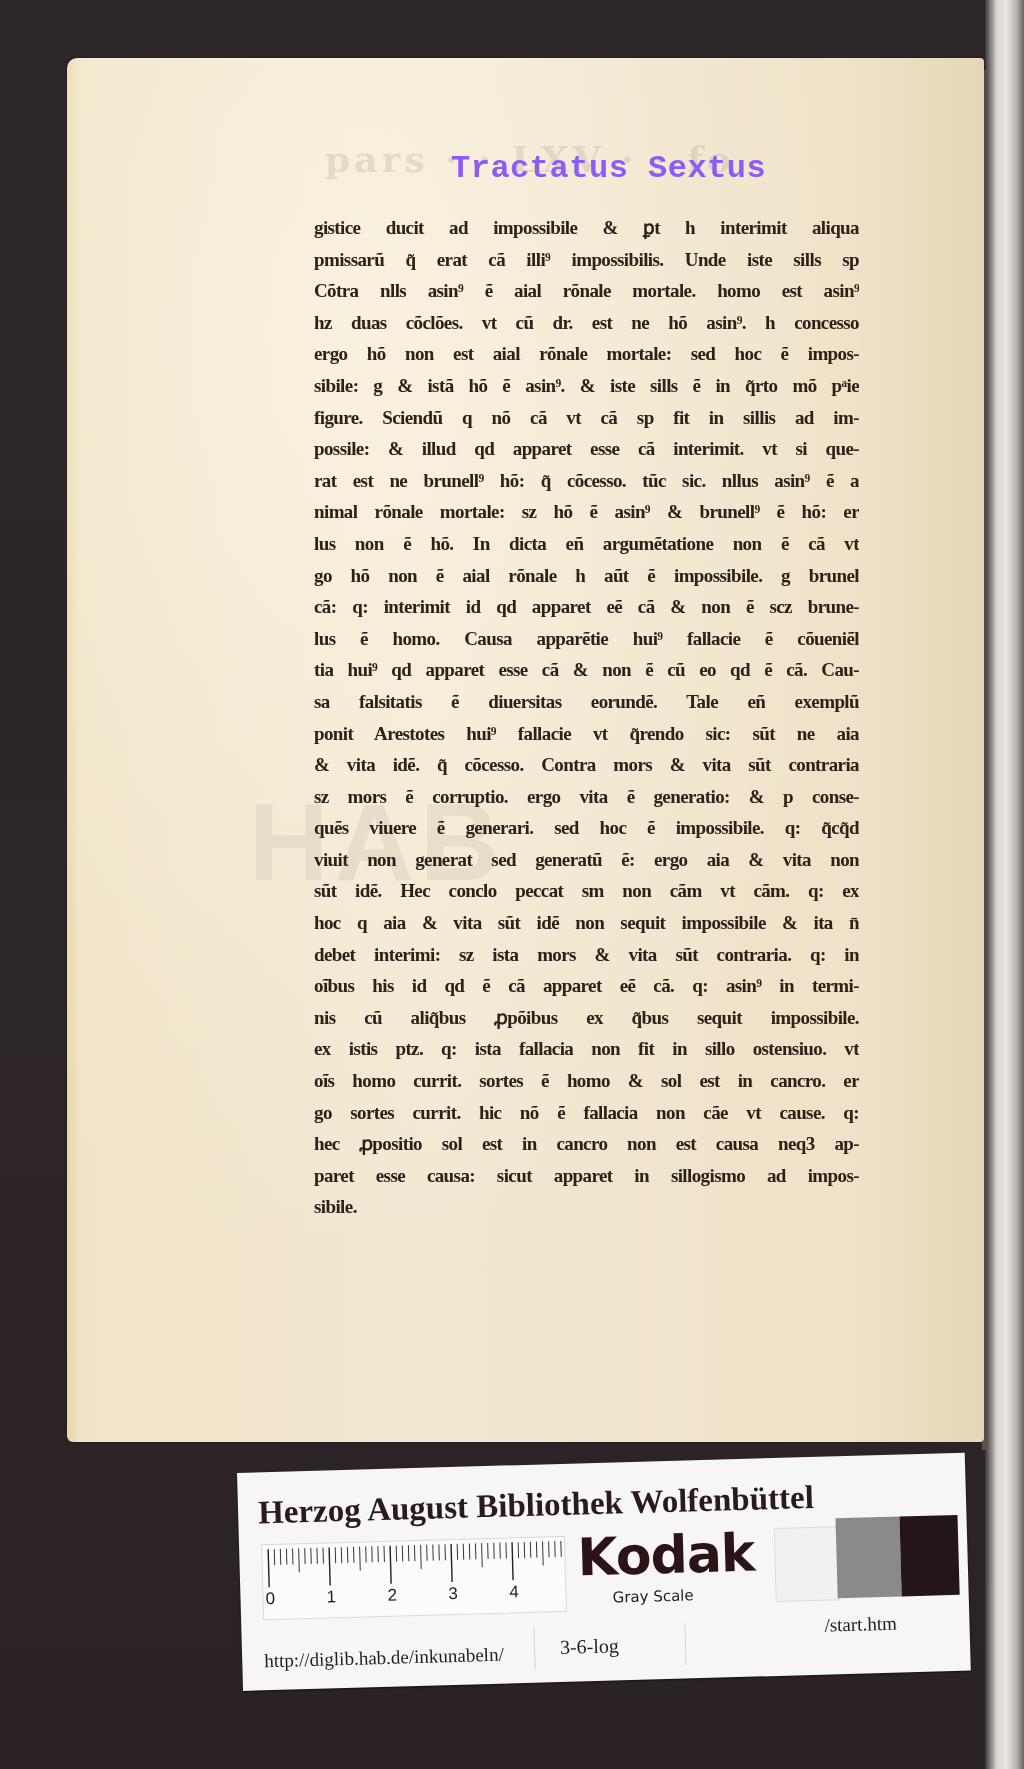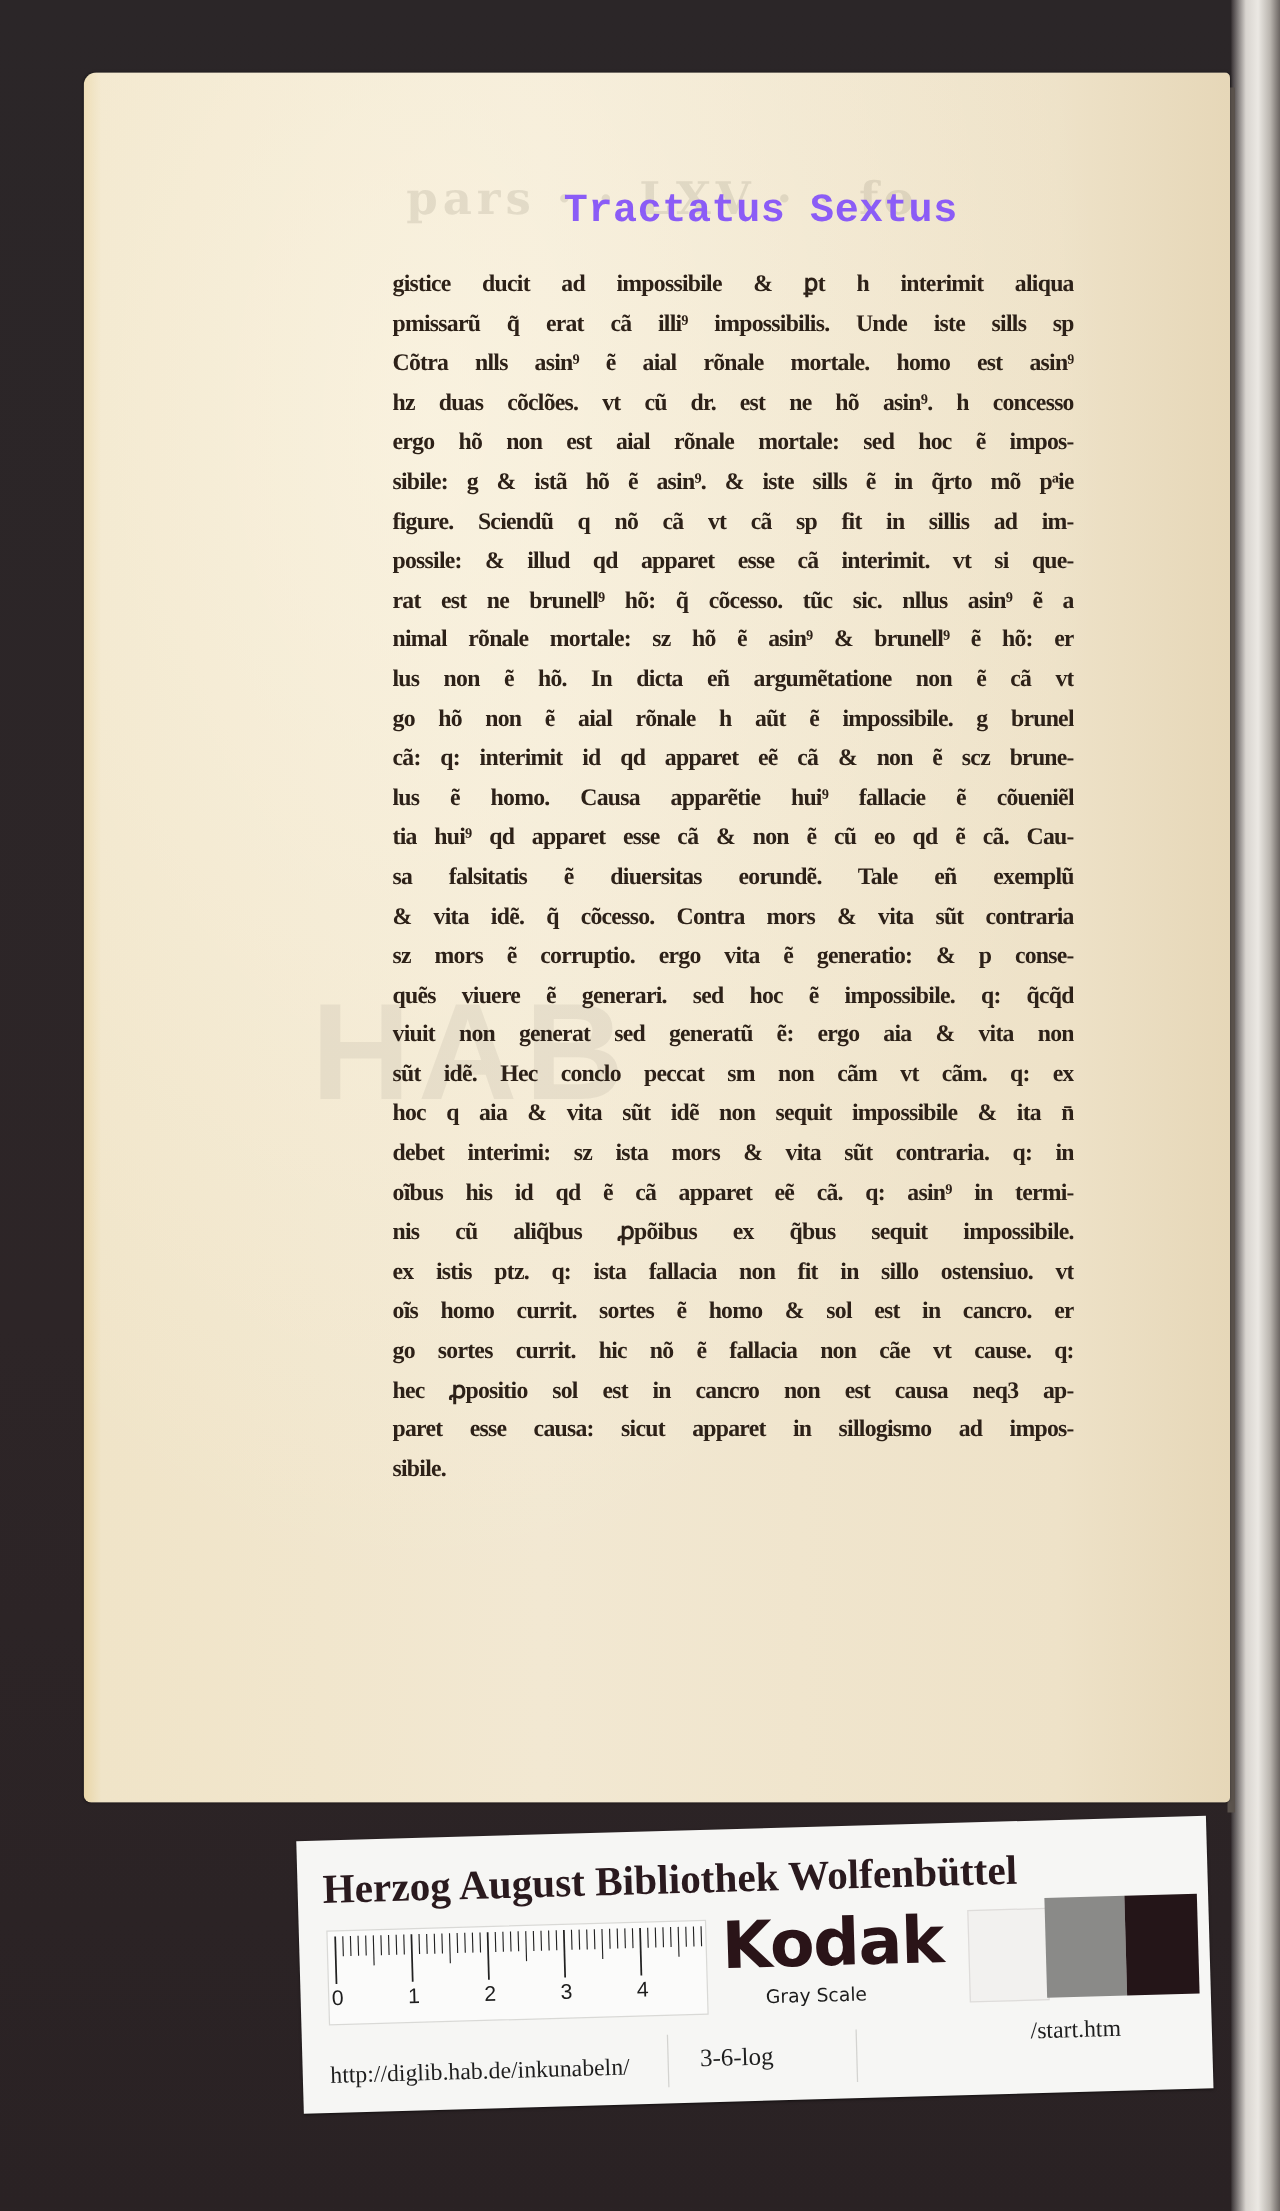--- a/index.html
+++ b/index.html
@@ -125,20 +125,21 @@
     <span class="line">figure. Sciendũ q nõ cã vt cã sp fit in sillis ad im-</span>
     <span class="line">possile: &amp; illud qd apparet esse cã interimit. vt si que-</span>
     <span class="line">rat est ne brunell⁹ hõ: q̃ cõcesso. tũc sic. nllus asin⁹ ẽ a</span>
     <span class="line">nimal rõnale mortale: sz hõ ẽ asin⁹ &amp; brunell⁹ ẽ hõ: er</span>
     <span class="line">lus non ẽ hõ. In dicta eñ argumẽtatione non ẽ cã vt</span>
     <span class="line">go hõ non ẽ aial rõnale h aũt ẽ impossibile. g brunel</span>
     <span class="line">cã: q: interimit id qd apparet eẽ cã &amp; non ẽ scz brune-</span>
     <span class="line">lus ẽ homo. Causa apparẽtie hui⁹ fallacie ẽ cõueniẽl</span>
     <span class="line">tia hui⁹ qd apparet esse cã &amp; non ẽ cũ eo qd ẽ cã. Cau-</span>
     <span class="line">sa falsitatis ẽ diuersitas eorundẽ. Tale eñ exemplũ</span>
+    <span class="line">ponit Arestotes hui⁹ fallacie vt q̃rendo sic: sũt ne aia</span>
     <span class="line">&amp; vita idẽ. q̃ cõcesso. Contra mors &amp; vita sũt contraria</span>
     <span class="line">sz mors ẽ corruptio. ergo vita ẽ generatio: &amp; p conse-</span>
     <span class="line">quẽs viuere ẽ generari. sed hoc ẽ impossibile. q: q̃cq̃d</span>
     <span class="line">viuit non generat sed generatũ ẽ: ergo aia &amp; vita non</span>
     <span class="line">sũt idẽ. Hec conclo peccat sm non cãm vt cãm. q: ex</span>
     <span class="line">hoc q aia &amp; vita sũt idẽ non sequit impossibile &amp; ita n̄</span>
     <span class="line">debet interimi: sz ista mors &amp; vita sũt contraria. q: in</span>
     <span class="line">oĩbus his id qd ẽ cã apparet eẽ cã. q: asin⁹ in termi-</span>
     <span class="line">nis cũ aliq̃bus ꝓpõibus ex q̃bus sequit impossibile.</span>
     <span class="line">ex istis ptz. q: ista fallacia non fit in sillo ostensiuo. vt</span>

